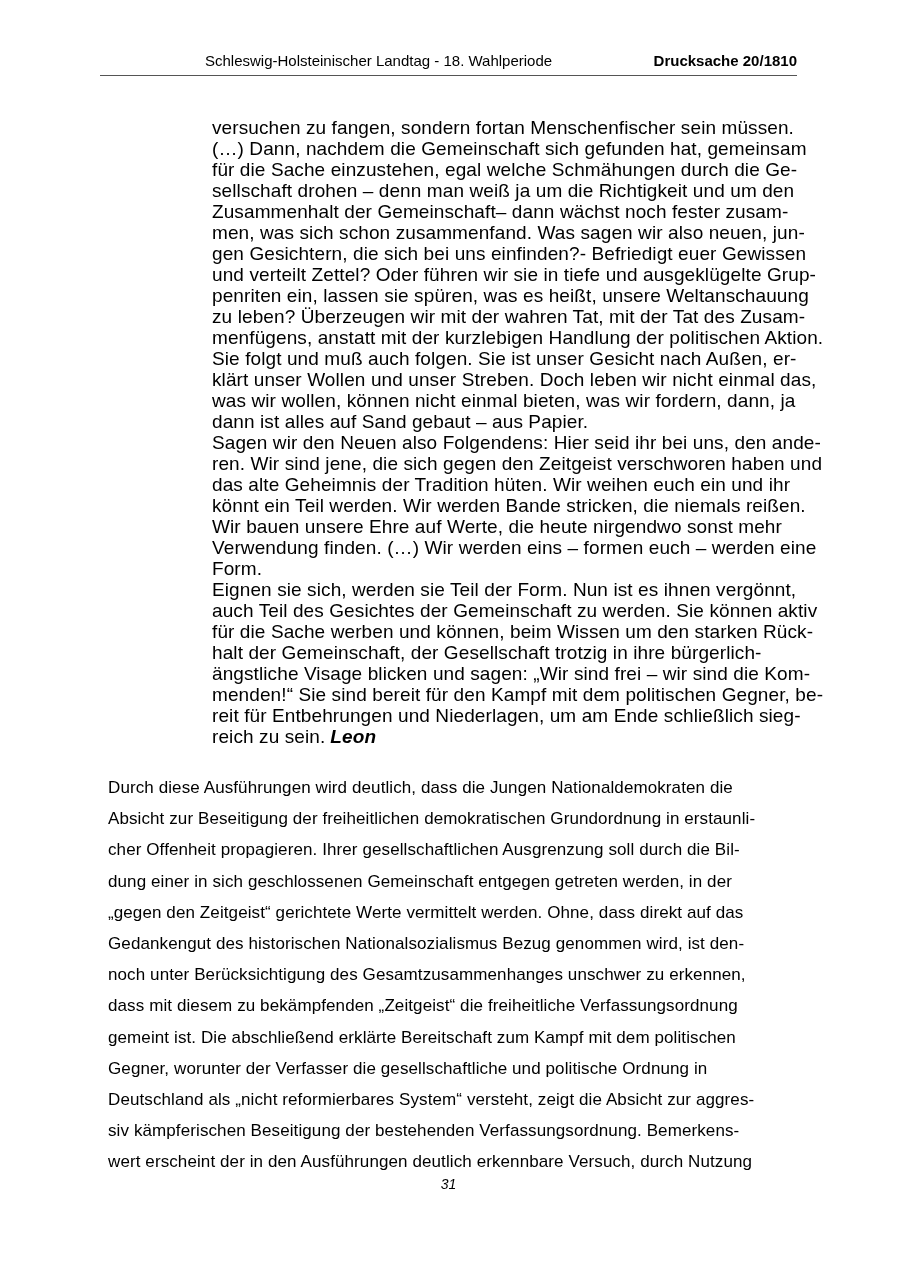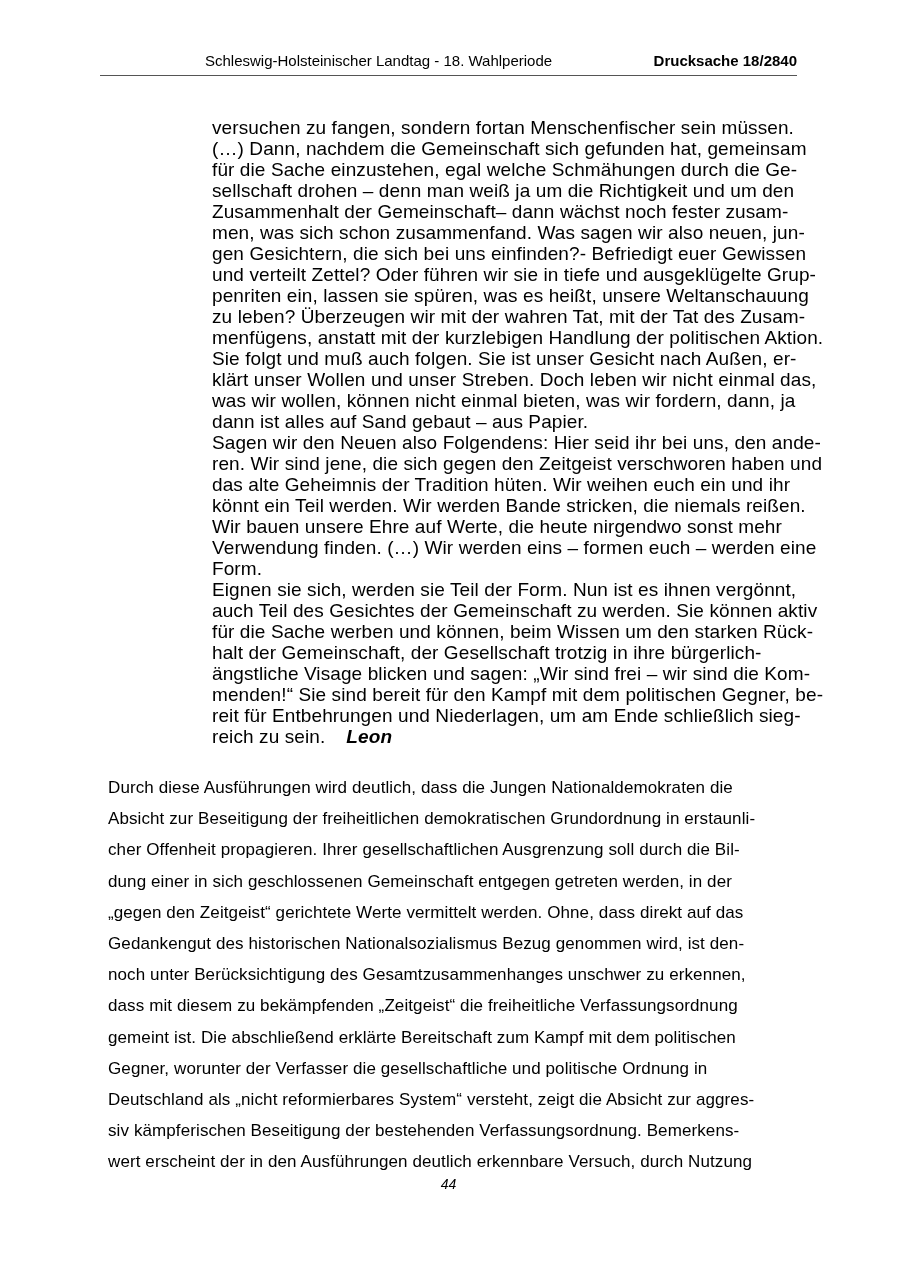--- a/index.html
+++ b/index.html
@@ -53,21 +53,21 @@
     font-size: 19px;
     line-height: 21px;
     letter-spacing: 0.1px;
   }
   .prelines {
     white-space: pre-line;
   }
   .quote-signature {
     font-weight: bold;
     font-style: italic;
-    margin-left: 21px;
+    margin-left: 5px;
   }
   .body-paragraph {
     position: absolute;
     left: 108px;
     top: 772px;
     width: 720px;
     font-size: 17px;
     line-height: 31.2px;
     letter-spacing: 0.1px;
   }
@@ -81,21 +81,21 @@
     font-style: italic;
   }
 </style>
 </head>
 <body>
 
 <div class="page">
 
   <div class="header">
     <span class="header-title">Schleswig-Holsteinischer Landtag - 18. Wahlperiode</span>
-    <span class="header-doc">Drucksache 18/2840</span>
+    <span class="header-doc">Drucksache 20/1810</span>
   </div>
   <hr class="header-rule">
 
   <div class="quote-block">
     <span class="prelines">versuchen zu fangen, sondern fortan Menschenfischer sein müssen.
 (…) Dann, nachdem die Gemeinschaft sich gefunden hat, gemeinsam
 für die Sache einzustehen, egal welche Schmähungen durch die Ge-
 sellschaft drohen – denn man weiß ja um die Richtigkeit und um den
 Zusammenhalt der Gemeinschaft– dann wächst noch fester zusam-
 men, was sich schon zusammenfand. Was sagen wir also neuen, jun-
@@ -134,15 +134,15 @@
 Gedankengut des historischen Nationalsozialismus Bezug genommen wird, ist den-
 noch unter Berücksichtigung des Gesamtzusammenhanges unschwer zu erkennen,
 dass mit diesem zu bekämpfenden „Zeitgeist“ die freiheitliche Verfassungsordnung
 gemeint ist. Die abschließend erklärte Bereitschaft zum Kampf mit dem politischen
 Gegner, worunter der Verfasser die gesellschaftliche und politische Ordnung in
 Deutschland als „nicht reformierbares System“ versteht, zeigt die Absicht zur aggres-
 siv kämpferischen Beseitigung der bestehenden Verfassungsordnung. Bemerkens-
 wert erscheint der in den Ausführungen deutlich erkennbare Versuch, durch Nutzung</span>
   </div>
 
-  <div class="page-number">44</div>
+  <div class="page-number">31</div>
 
 </div>
 
 </body></html>

